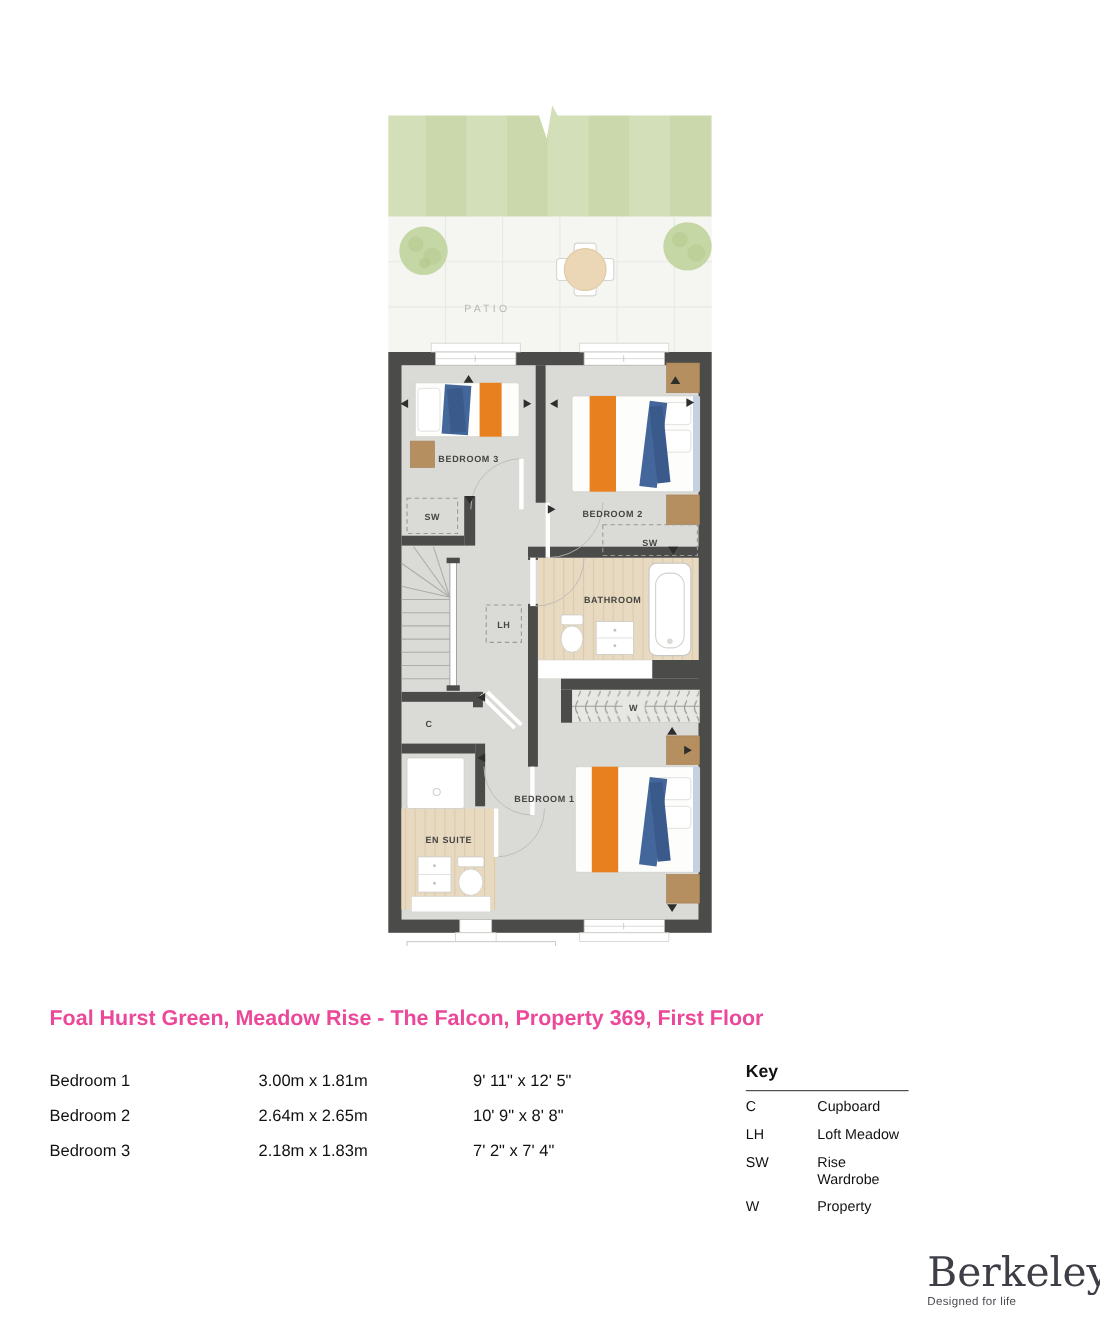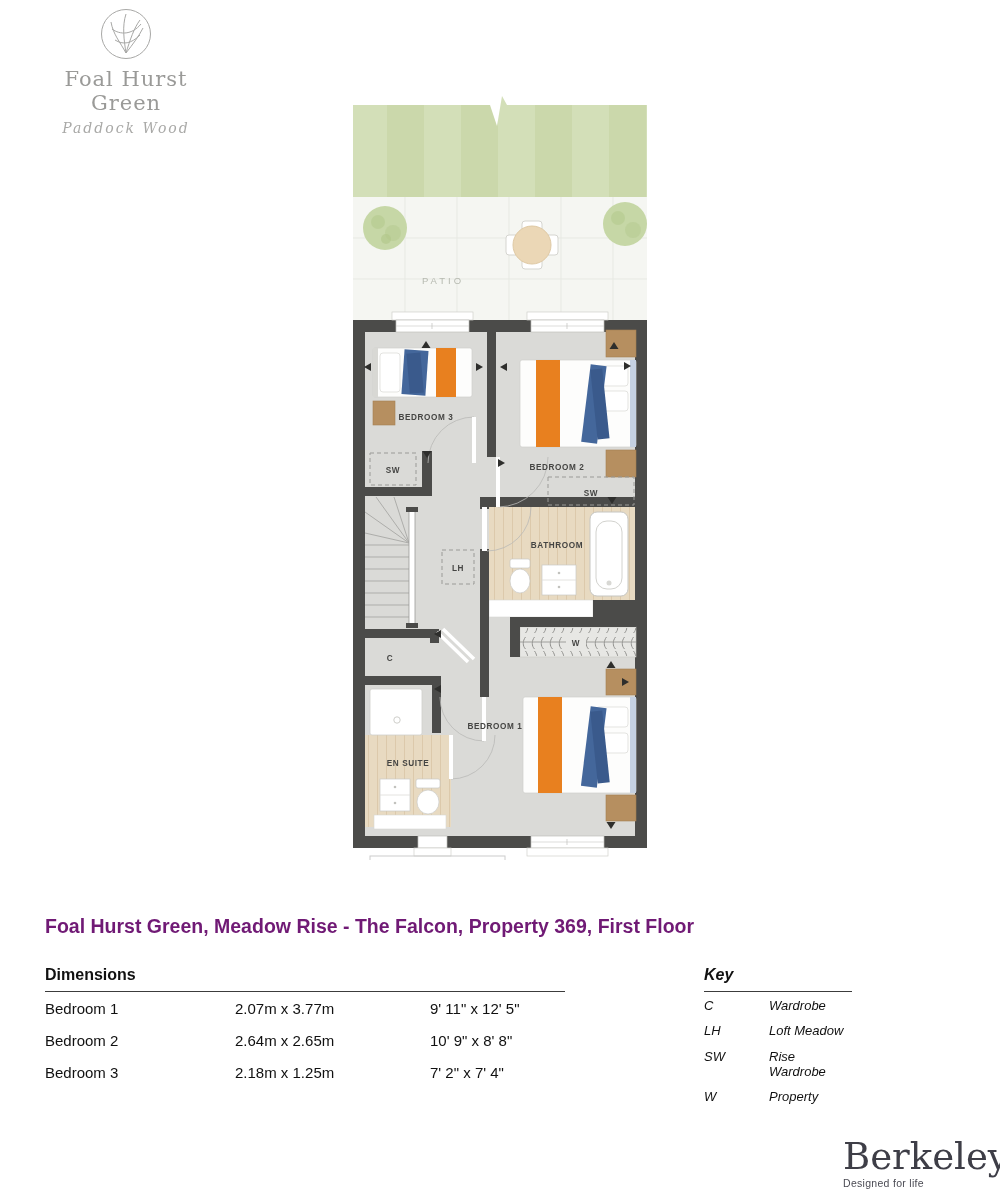--- a/index.html
+++ b/index.html
@@ -12,52 +12,37 @@
   .logo-name{font-family:"DejaVu Serif",serif;font-size:21px;letter-spacing:1px;color:#9a9a98;margin-top:7px;}
   .logo-sub{font-family:"DejaVu Serif",serif;font-style:italic;font-size:14px;letter-spacing:2px;color:#a9a9a7;margin-top:5px;}
 
   
   .plan-wrap{position:absolute;left:350px;top:95px;width:310px;height:765px;}
   svg text.room{font-family:"Liberation Sans",sans-serif;font-size:8.2px;font-weight:bold;
                 letter-spacing:.6px;fill:#454543;}
   svg text.patio{font-family:"Liberation Sans",sans-serif;font-size:9.5px;letter-spacing:3px;fill:#b6b9b0;}
 
   
-  .plan-title{position:absolute;left:45px;top:915px;font-size:19.5px;font-weight:bold;color:#701a75;}
+  .plan-title{position:absolute;left:45px;top:915px;font-size:19.5px;font-weight:bold;color:#ec4899;}
   .dims{position:absolute;left:45px;top:966px;width:520px;}
   .dims .hd,.key .hd{font-size:16px;font-weight:bold;color:#111;padding-bottom:7px;border-bottom:1.5px solid #3c3c3c;}
   .dim-row{display:grid;grid-template-columns:190px 195px 1fr;font-size:15px;color:#111;padding:8px 0 7px 0;}
-  .key{position:absolute;left:704px;top:966px;width:148px;font-style:italic;}
+  .key{position:absolute;left:678px;top:966px;width:148px;}
   .key-row{display:grid;grid-template-columns:65px 1fr;font-size:13px;color:#111;padding:5.5px 0 5px 0;}
 
   
   .brand{position:absolute;left:843px;top:1138px;}
   .brand-name{font-family:"DejaVu Serif",serif;font-size:37px;color:#3e3e47;line-height:1;}
   .brand-tag{font-size:10.5px;color:#4b4b54;letter-spacing:.3px;margin-top:2px;}
 </style>
 </head>
 <body>
 
 <div class="page">
 
-  <div class="logo">
-    <svg width="52" height="52" viewBox="0 0 52 52">
-      <g fill="none" stroke="#a8a8a6" stroke-width="1">
-        <circle cx="26" cy="26" r="24.5"></circle>
-        <path d="M26,45 C20,34 13,26 11,14"></path>
-        <path d="M26,45 C24,32 22,18 26,6"></path>
-        <path d="M26,45 C30,32 34,20 40,12"></path>
-        <path d="M26,45 C33,36 39,28 43,20"></path>
-        <path d="M12,21 C20,27 32,27 41,16"></path>
-        <path d="M15,32 C23,37 31,36 40,27"></path>
-      </g>
-    </svg>
-    <div class="logo-name">Foal Hurst Green</div>
-    <div class="logo-sub">Paddock Wood</div>
-  </div>
 
   <div class="plan-wrap">
   <svg width="310" height="765" viewBox="0 0 310 765">
     <defs>
       <pattern id="lawnStripes" patternUnits="userSpaceOnUse" width="74" height="94">
         <rect x="0" y="0" width="37" height="94" fill="#d3dfb8"></rect>
         <rect x="37" y="0" width="37" height="94" fill="#cbd8ab"></rect>
       </pattern>
       <pattern id="plank" patternUnits="userSpaceOnUse" width="9" height="9">
         <rect width="9" height="9" fill="#e8dac1"></rect>
@@ -301,43 +286,42 @@
       <text class="room" x="226" y="551" text-anchor="middle">W</text>
 
       <rect x="20" y="761" width="135" height="42" fill="none" stroke="#cccccc" stroke-width="1"></rect>
     </g>
   </svg>
   </div>
 
   <div class="plan-title">Foal Hurst Green, Meadow Rise - The Falcon, Property 369, First Floor</div>
 
   <div class="dims">
-    <div class="hd">Dimensions</div>
     <div class="dim-row">
       <span>Bedroom 1</span>
-      <span>2.07m x 3.77m</span>
+      <span>3.00m x 1.81m</span>
       <span>9' 11" x 12' 5"</span>
     </div>
     <div class="dim-row">
       <span>Bedroom 2</span>
       <span>2.64m x 2.65m</span>
       <span>10' 9" x 8' 8"</span>
     </div>
     <div class="dim-row">
       <span>Bedroom 3</span>
-      <span>2.18m x 1.25m</span>
+      <span>2.18m x 1.83m</span>
       <span>7' 2" x 7' 4"</span>
     </div>
   </div>
 
   <div class="key">
     <div class="hd">Key</div>
     <div class="key-row">
       <span>C</span>
-      <span>Wardrobe</span>
+      <span>Cupboard</span>
     </div>
     <div class="key-row">
       <span>LH</span>
       <span>Loft Meadow</span>
     </div>
     <div class="key-row">
       <span>SW</span>
       <span>Rise Wardrobe</span>
     </div>
     <div class="key-row">

